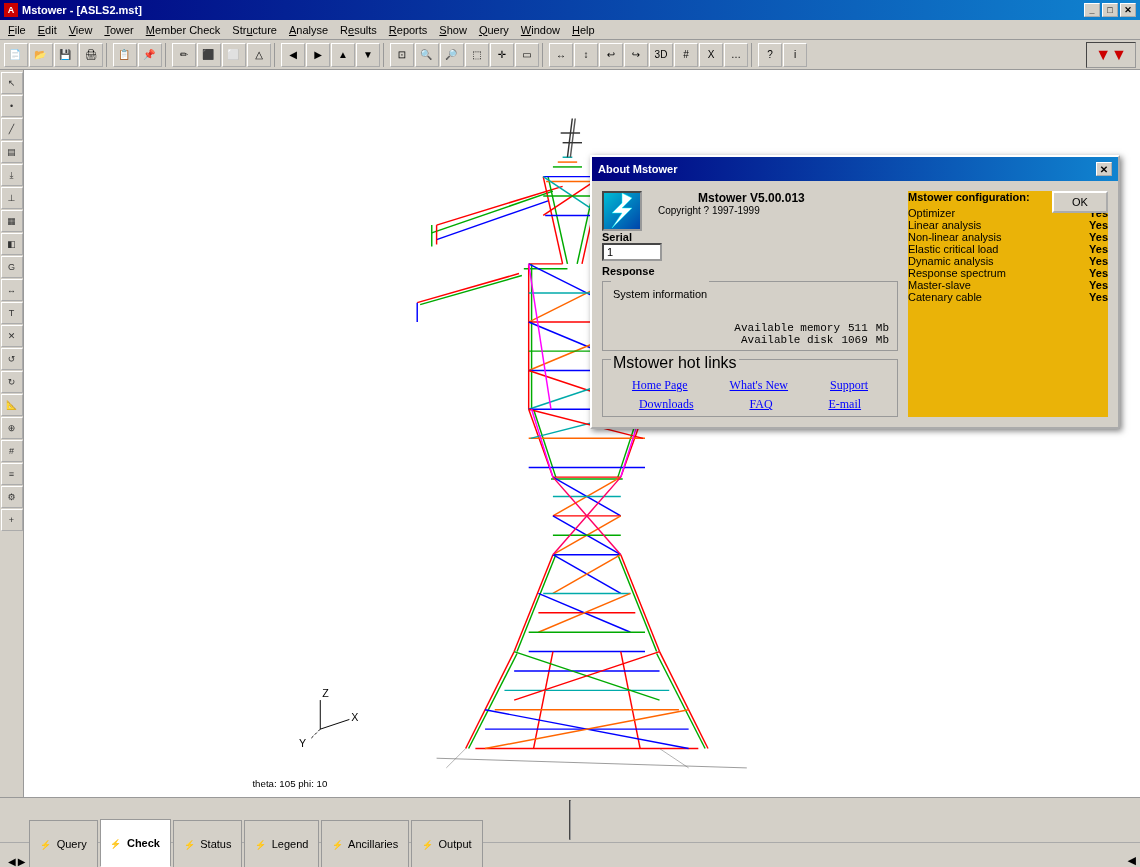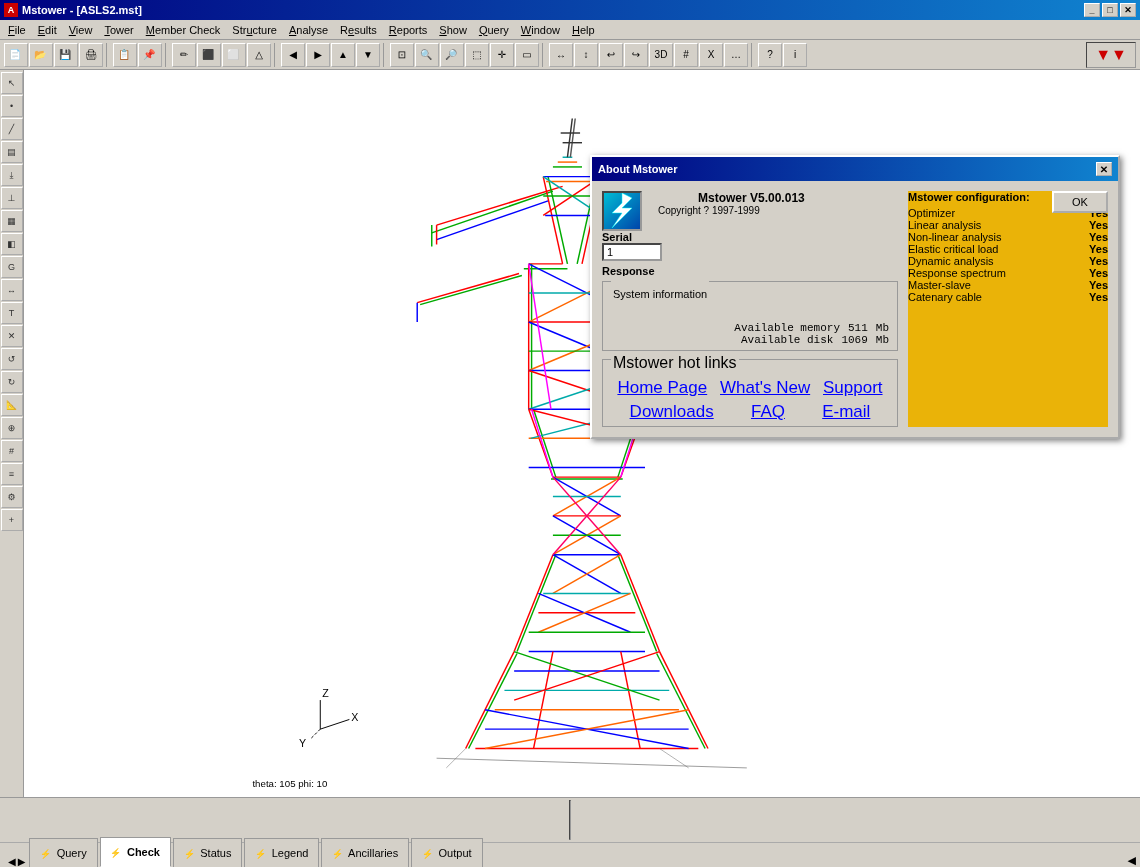--- a/index.html
+++ b/index.html
@@ -144,21 +144,21 @@
     
     #tabs-area {
       height: 25px;
       background: #d4d0c8;
       border-top: 1px solid #aaa;
       display: flex;
       align-items: flex-end;
       padding: 0 4px;
     }
     .tab {
-      padding: 8px 10px;
+      padding: 17px 10px;
       background: #d4d0c8;
       border: 1px solid #999;
       border-bottom: none;
       font-size: 11px;
       cursor: pointer;
       margin-right: 2px;
     }
     .tab.active {
       background: white;
       font-weight: bold;
@@ -290,22 +290,23 @@
       font-size: 16px;
     }
     .hotlinks-row {
       display: flex;
       justify-content: space-around;
       margin-top: -4px;
     }
     .hotlink {
       color: blue;
       text-decoration: underline;
-      font-size: 17px;
+      font-size: 12px;
       cursor: pointer;
+      font-family: Liberation Serif, serif;
     }
     .config-group {
       font-size: 11px;
     }
     .config-title {
       font-weight: bold;
       margin-bottom: 4px;
     }
     .config-row {
       display: flex;

